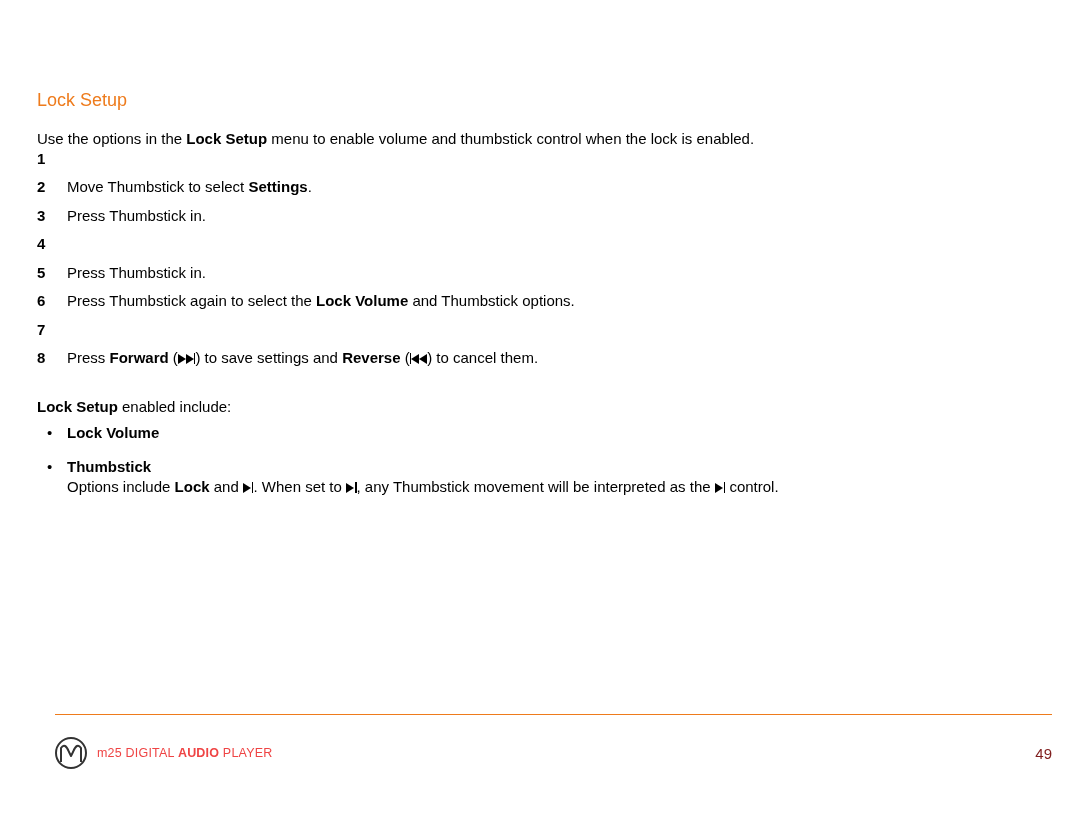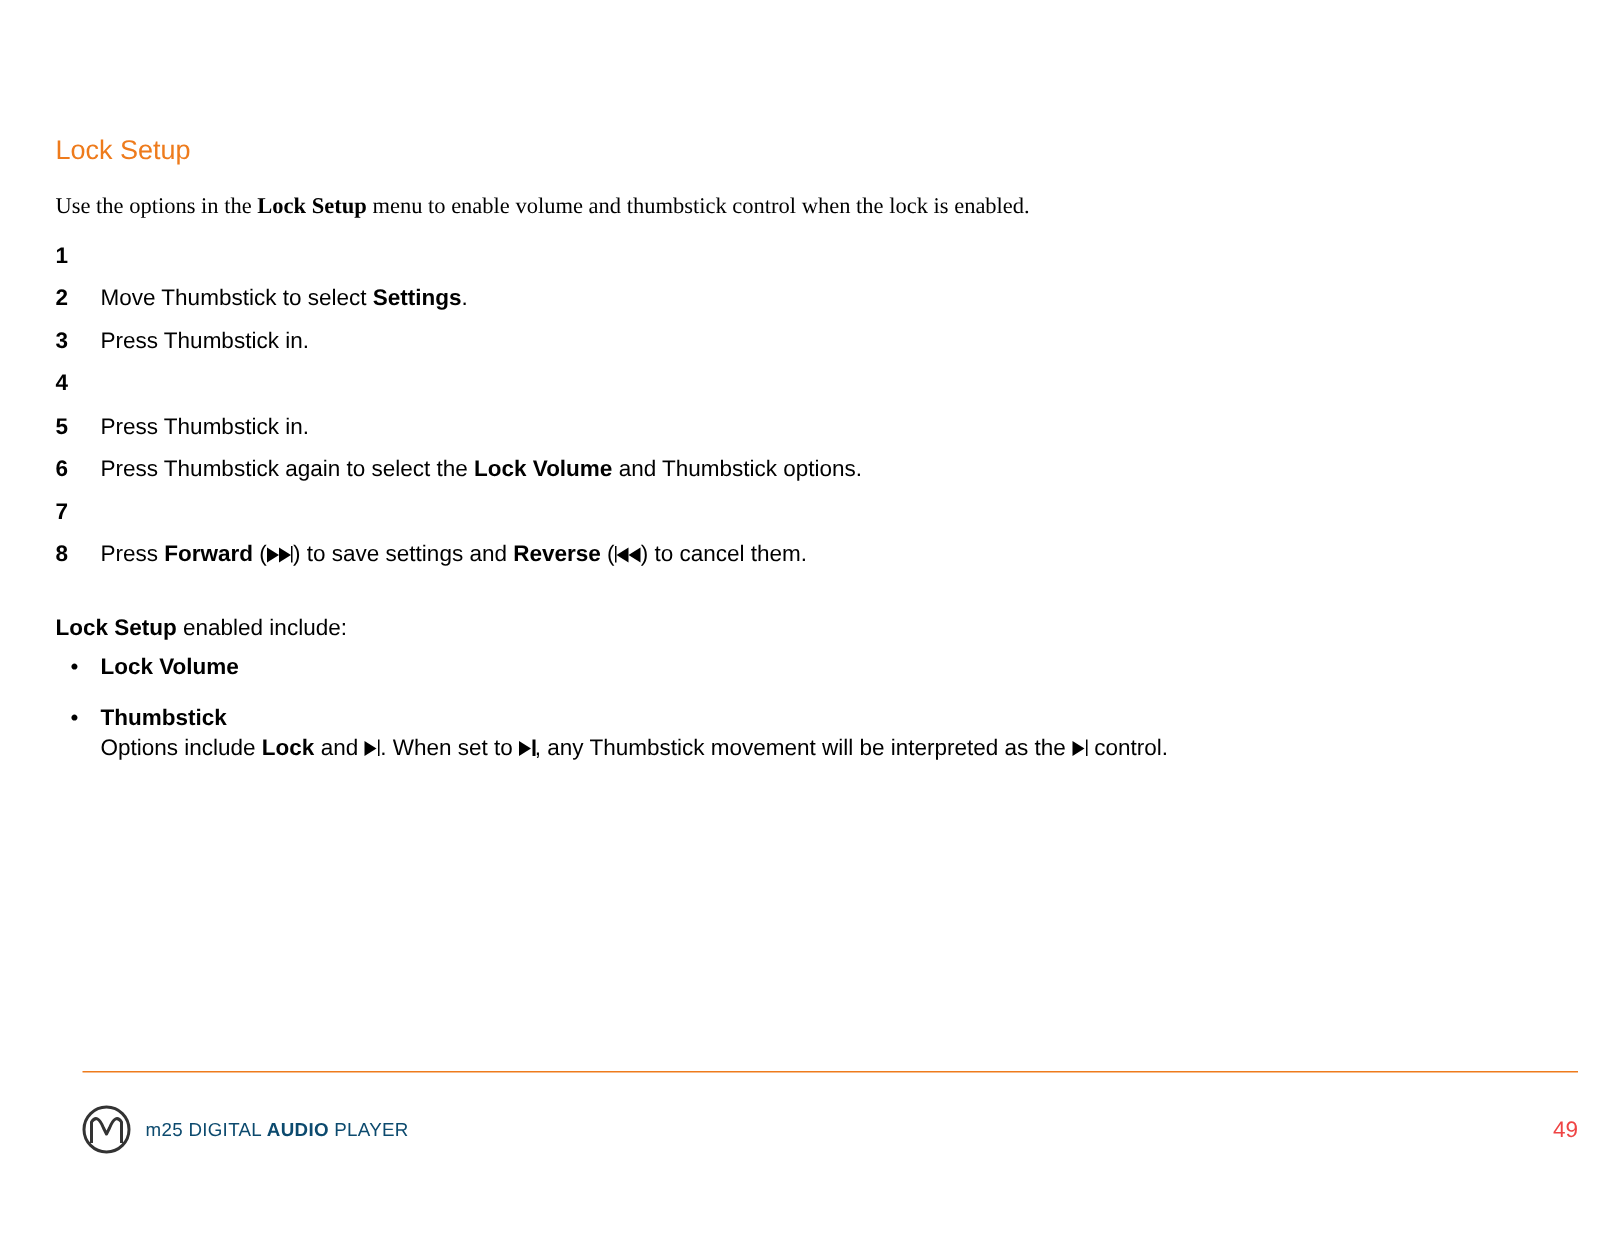--- a/index.html
+++ b/index.html
@@ -18,23 +18,22 @@
     right:28px;
     top:90px;
   }
   .heading{
     color:#ee7b1c;
     font-size:18px;
     font-weight:400;
     margin-bottom:18px;
   }
   .intro{
-    margin-bottom:12px;
+    margin-bottom:0;
     line-height:1.3;
-    font-family:Liberation Serif, serif;
   }
   .steps{
     margin:0 0 30px 0;
     padding:0;
   }
   .step{
     display:flex;
     gap:18px;
     line-height:1.3;
     margin-bottom:9px;
@@ -96,26 +95,26 @@
     position:absolute;
     left:4px;right:4px;bottom:3px;height:15px;
     background:
       radial-gradient(circle at 30% 0%, transparent 7px, #333 7px 9px, transparent 9px),
       radial-gradient(circle at 70% 0%, transparent 7px, #333 7px 9px, transparent 9px);
     clip-path: polygon(0 100%, 0 30%, 50% 100%, 100% 30%, 100% 100%);
     opacity:0; 
   }
   .mlogo svg{position:absolute;left:2px;top:3px;width:24px;height:22px;}
   .ftxt{
-    color:#0c4a6e;
+    color:#ef4444;
     font-size:12.5px;
     letter-spacing:0.2px;
   }
   .pagenum{
-    color:#ef4444;
+    color:#7f1d1d;
     font-size:15px;
   }
   .menu-glyph{
     display:inline-block;
     border:1px solid #000;
     width:10px;height:11px;
     position:relative;
     vertical-align:-1px;
     border-radius:1px;
   }

